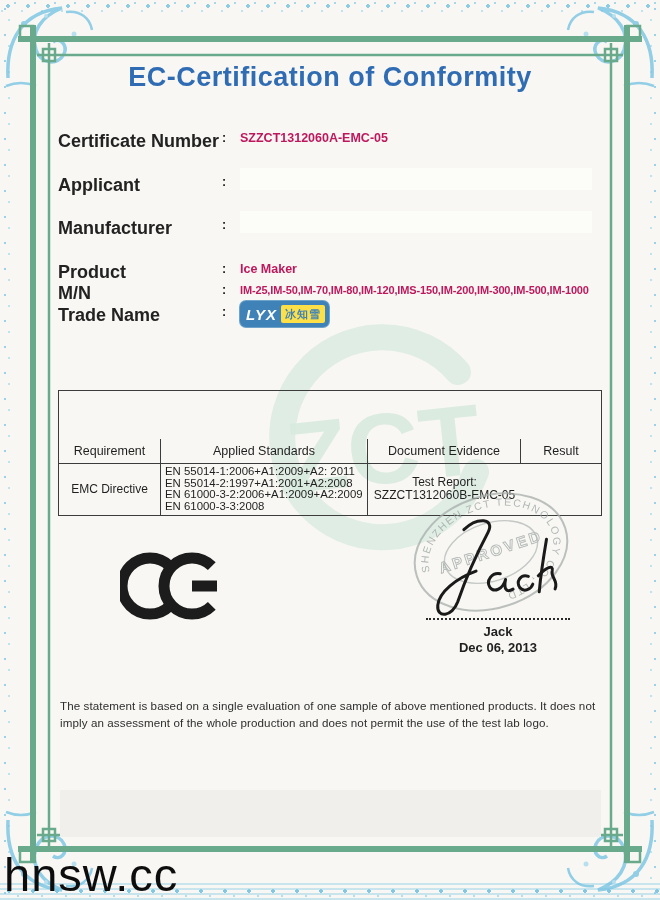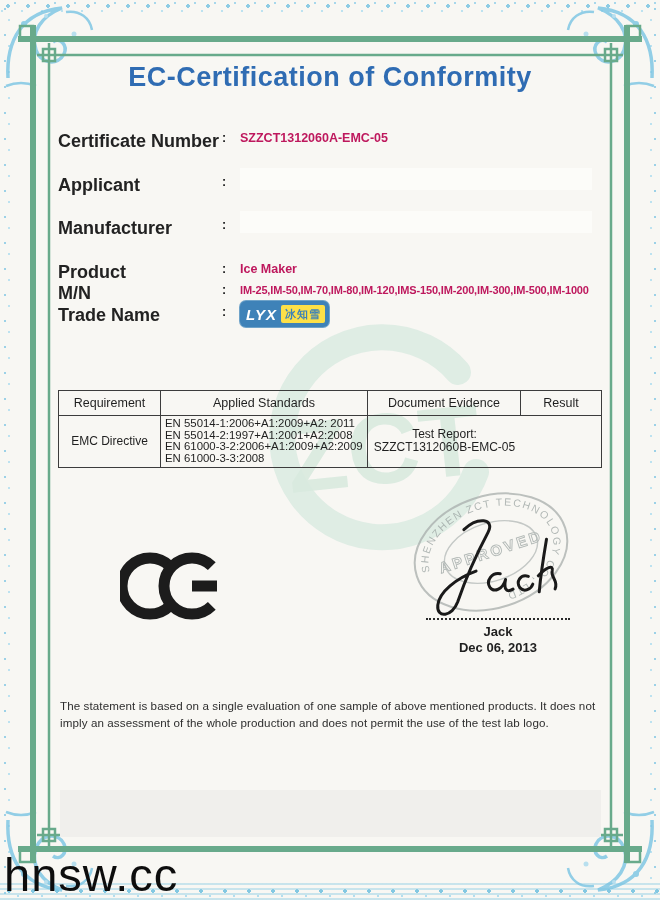--- a/index.html
+++ b/index.html
@@ -53,21 +53,21 @@
   .wipe { position:absolute; background:rgba(252,252,249,.9); }
   
   .tlogo { position:absolute; left:240px; top:301px; height:26px; display:flex; align-items:center;
     background:#3e82b8; border-radius:6px; padding:2px 4px 2px 6px; box-shadow:0 0 0 1px #6fa3c9; }
   .tlogo .latin { color:#fff; font-weight:bold; font-style:italic; font-size:15px; letter-spacing:1px; margin-right:4px; }
   .tlogo .cnbox { background:#fde047; color:#3e82b8; font-size:11px; font-weight:bold;
     padding:2px 4px; border-radius:2px; letter-spacing:1px; line-height:14px; }
   
   .stdtable { position:absolute; left:58px; top:390px; width:544px; border:1.6px solid #3c3c3c;
     border-collapse:collapse; color:#1f1f1f; background:transparent; }
-  .stdtable .hr { display:flex; border-bottom:1.6px solid #3c3c3c; }
+  .stdtable .hr { display:flex; border-bottom:1.6px solid #3c3c3c;margin-top:48px; }
   .stdtable .br { display:flex; }
   .stdtable .c { border-right:1.6px solid #3c3c3c; display:flex; align-items:center; justify-content:center;
     text-align:center; }
   .stdtable .c:last-child { border-right:none; }
   .c.c1 { width:102px; } .c.c2 { width:207px; } .c.c3 { width:153px; } .c.c4 { width:78px; flex:1; }
   .hr .c { height:24px; font-size:12.5px; }
   .br .c { min-height:47px; font-size:12px; }
   .br .c2 { flex-direction:column; align-items:flex-start; justify-content:center; text-align:left; padding:2px 4px; }
   .br .c2 div { font-size:11.4px; line-height:11.7px; white-space:nowrap; }
   .br .c3 { flex-direction:column; line-height:13px; }

